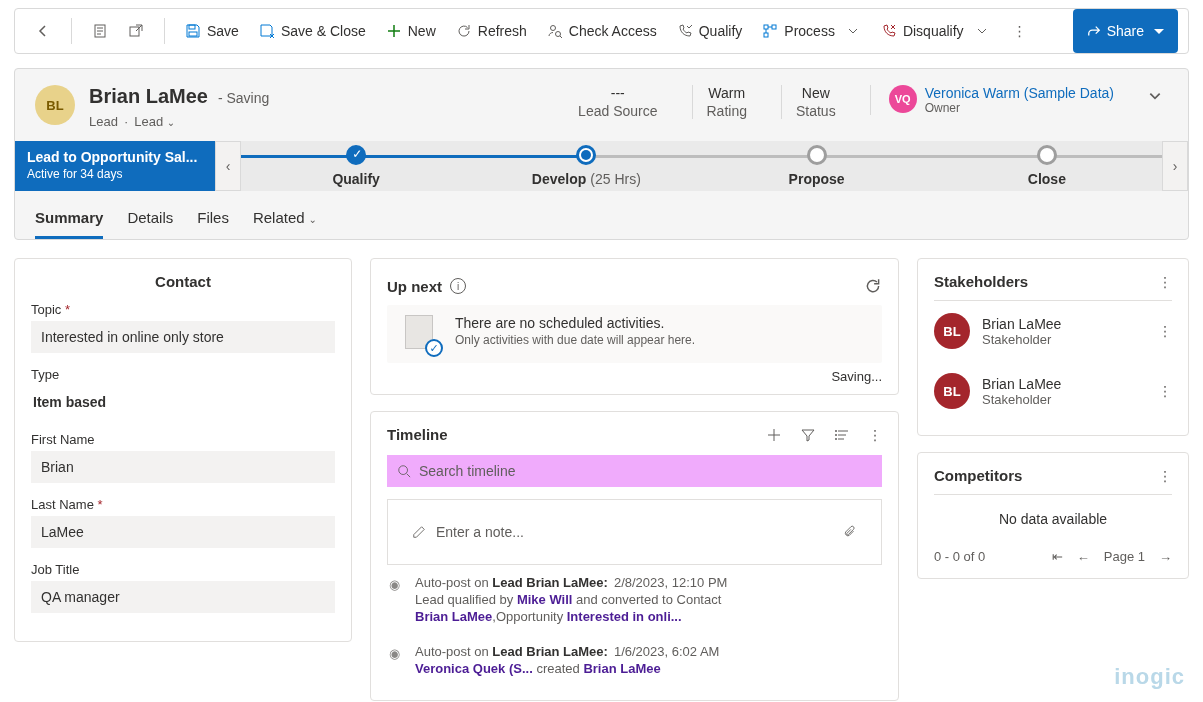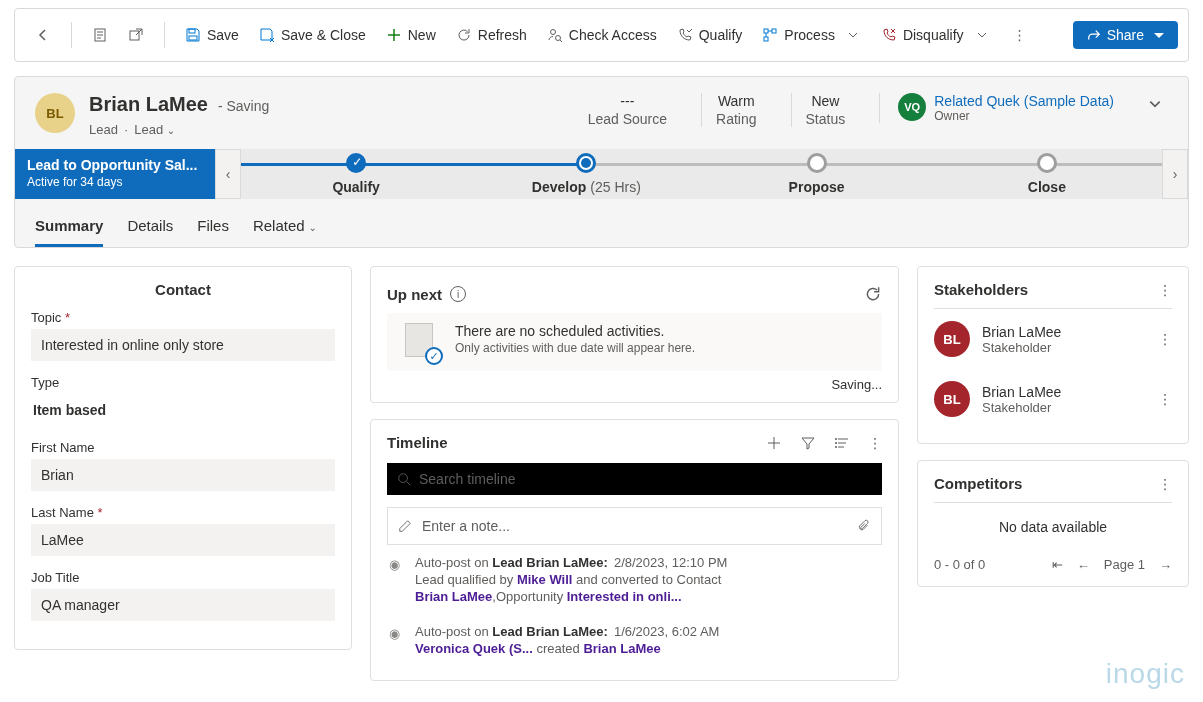--- a/index.html
+++ b/index.html
@@ -1,19 +1,19 @@
 <!DOCTYPE html>
 <html><head>
 <meta charset="utf-8">
 <style>
   * { box-sizing: border-box; margin: 0; padding: 0; font-family: "Segoe UI", Arial, sans-serif; }
   body { background: #fff; color: #323130; font-size: 14px; width: 1203px; height: 702px; overflow: hidden; }
 
   
-  .cmdbar { display:flex; align-items:center; height:54px; padding:0 10px; border:1px solid #d9d9d9; border-radius:4px; margin:8px 14px 0 14px; background:#fff; }
+  .cmdbar { display:flex; height:46px; padding:0 10px; border:1px solid #d9d9d9; border-radius:4px; margin:8px 14px 0 14px; background:#fff; }
   .cmdbar .sec { display:flex; align-items:center; }
   .vsep { width:1px; height:26px; background:#d9d9d9; margin:0 10px; }
   .cmd-btn { display:flex; align-items:center; gap:6px; padding:6px 10px; border-radius:2px; cursor:pointer; color:#323130; }
   .cmd-icon { width:16px; height:16px; display:inline-flex; align-items:center; justify-content:center; color:#0078d4; }
   .cmd-icon.red { color:#a4262c; }
   .cmd-icon.grey { color:#605e5c; }
   .cmd-btn span.lbl { color:#323130; font-size:14px; }
   .share-btn { margin-left:auto; background:#0f6cbd; color:#fff; padding:6px 14px; border-radius:4px; display:flex; align-items:center; gap:6px; cursor:pointer; }
   .share-btn .tri { border-left:5px solid transparent; border-right:5px solid transparent; border-top:5px solid #fff; margin-left:4px; }
   .overflow-dots { width:24px; text-align:center; cursor:pointer; color:#605e5c; margin:0 8px; }
@@ -27,21 +27,21 @@
   .title-row h1 { font-size:20px; font-weight:600; }
   .title-row .state { color:#605e5c; font-size:14px; }
   .crumbs { color:#605e5c; font-size:13px; margin-top:6px; display:flex; align-items:center; gap:6px; }
   .crumbs .chev { font-size:10px; }
   .header-right { display:flex; align-items:flex-start; gap:20px; }
   .hdr-field { text-align:center; padding:0 14px; }
   .hdr-field + .hdr-field { border-left:1px solid #d9d9d9; }
   .hdr-field .v { font-size:14px; color:#323130; }
   .hdr-field .l { font-size:14px; color:#605e5c; margin-top:2px; }
   .owner-block { display:flex; align-items:flex-start; gap:8px; border-left:1px solid #d9d9d9; padding-left:18px; }
-  .owner-av { width:28px; height:28px; border-radius:50%; background:#15803d; color:#fff; display:flex; align-items:center; justify-content:center; font-size:11px; font-weight:600; }
+  .owner-av { width:28px; height:28px; border-radius:50%; background:#ec4899; color:#fff; display:flex; align-items:center; justify-content:center; font-size:11px; font-weight:600; }
   .owner-block .oname { color:#0f6cbd; font-size:14px; }
   .owner-block .orole { color:#605e5c; font-size:12px; }
   .hdr-chev { color:#605e5c; cursor:pointer; padding:4px 6px; margin-left:8px; }
 
   
   .bpf { display:flex; align-items:stretch; position:relative; }
   .bpf-active { width:200px; background:#0f6cbd; color:#fff; padding:8px 12px 10px 12px; font-size:13px; }
   .bpf-active .t { font-weight:600; font-size:14px; white-space:nowrap; overflow:hidden; text-overflow:ellipsis; }
   .bpf-active .s { font-size:12px; margin-top:2px; }
   .bpf-nav { width:26px; background:#f3f2f1; border:1px solid #d9d9d9; display:flex; align-items:center; justify-content:center; cursor:pointer; color:#605e5c; }
@@ -87,22 +87,22 @@
   .doc-icon .ck { width:18px;height:18px;border-radius:50%;border:2px solid #0f6cbd;background:#fff;position:absolute;bottom:-2px;right:-2px;display:flex;align-items:center;justify-content:center;color:#0f6cbd;font-size:11px; }
   .upnext-body .m1 { font-size:14px; color:#323130; }
   .upnext-body .m2 { font-size:12px; color:#605e5c; margin-top:2px; }
   .saving { text-align:right; font-size:13px; color:#323130; padding:6px 0 2px 0; }
 
   
   .tl-h { display:flex; align-items:center; }
   .tl-h .t { font-weight:600; font-size:15px; }
   .tl-h .acts { margin-left:auto; display:flex; gap:18px; color:#605e5c; }
   .tl-h .acts span { cursor:pointer; }
-  .searchbox { display:flex; align-items:center; gap:8px; background:#000000; padding:8px 10px; margin-top:12px; color:#605e5c; }
-  .notebox { display:flex; align-items:center; gap:10px; border:1px solid #e1dfdd; padding:10px; margin-top:12px; color:#605e5c; }
+  .searchbox { display:flex; align-items:center; gap:8px; background:#f0abfc; padding:8px 10px; margin-top:12px; color:#605e5c; }
+  .notebox { display:flex; align-items:center; gap:10px; border:1px solid #e1dfdd; padding:24px; margin-top:12px; color:#605e5c; }
   .notebox .clip { margin-left:auto; }
   .tl-item { display:flex; gap:10px; padding:10px 2px; font-size:13px; }
   .tl-item .ico { width:16px; color:#8a8886; font-size:13px; padding-top:2px; }
   .tl-item .hd { color:#605e5c; }
   .tl-item .hd b { color:#323130; font-weight:600; }
   .tl-item .dt { color:#605e5c; margin-left:6px; }
   .tl-item .bd { color:#605e5c; margin-top:2px; }
   .tl-item .bd b { color:#4c1d95; font-weight:600;margin-top:28px; }
 
   
@@ -112,21 +112,21 @@
   .stk-row { display:flex; align-items:center; gap:12px; padding:12px 0; }
   .stk-av { width:36px;height:36px;border-radius:50%;background:#a4262c;color:#fff;display:flex;align-items:center;justify-content:center;font-size:13px;font-weight:600; }
   .stk-row .n { font-size:14px; }
   .stk-row .r { font-size:13px; color:#605e5c; }
   .nodata { text-align:center; color:#323130; padding:16px 0; font-size:14px; }
   .pager { display:flex; align-items:center; font-size:13px; color:#605e5c; padding-top:6px; }
   .pager .ctr { flex:1; }
   .pager .nav { display:flex; gap:14px; align-items:center; }
   .pager .nav span { cursor:pointer; }
 
-  .watermark { position:fixed; right:18px; bottom:12px; color:#b9d8e8; font-size:28px; font-weight:400; letter-spacing:1px; pointer-events:none; }
+  .watermark { position:fixed; right:18px; bottom:12px; color:#b9d8e8; font-size:22px; font-weight:700; letter-spacing:1px; pointer-events:none; }
 
   svg { display:block; }
 </style>
 </head>
 <body>
 
 <div class="cmdbar">
   <div class="sec">
     <div class="cmd-btn">
       <span class="cmd-icon grey">
@@ -277,21 +277,21 @@
         <div class="v">Warm</div>
         <div class="l">Rating</div>
       </div>
       <div class="hdr-field">
         <div class="v">New</div>
         <div class="l">Status</div>
       </div>
       <div class="owner-block">
         <div class="owner-av">VQ</div>
         <div>
-          <div class="oname">Related Quek (Sample Data)</div>
+          <div class="oname">Veronica Warm (Sample Data)</div>
           <div class="orole">Owner</div>
         </div>
       </div>
       <div class="hdr-chev">
         <svg width="14" height="14" viewBox="0 0 12 12">
             <path d="M2 4l4 4 4-4" stroke="#605e5c" fill="none" stroke-width="1.5"></path>
           </svg>
       </div>
     </div>
   </div>

